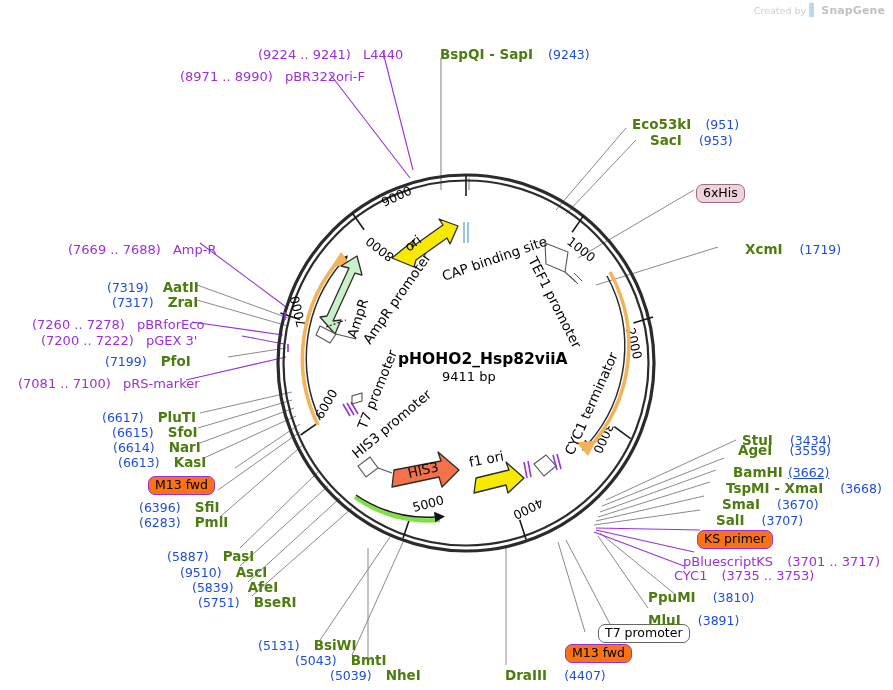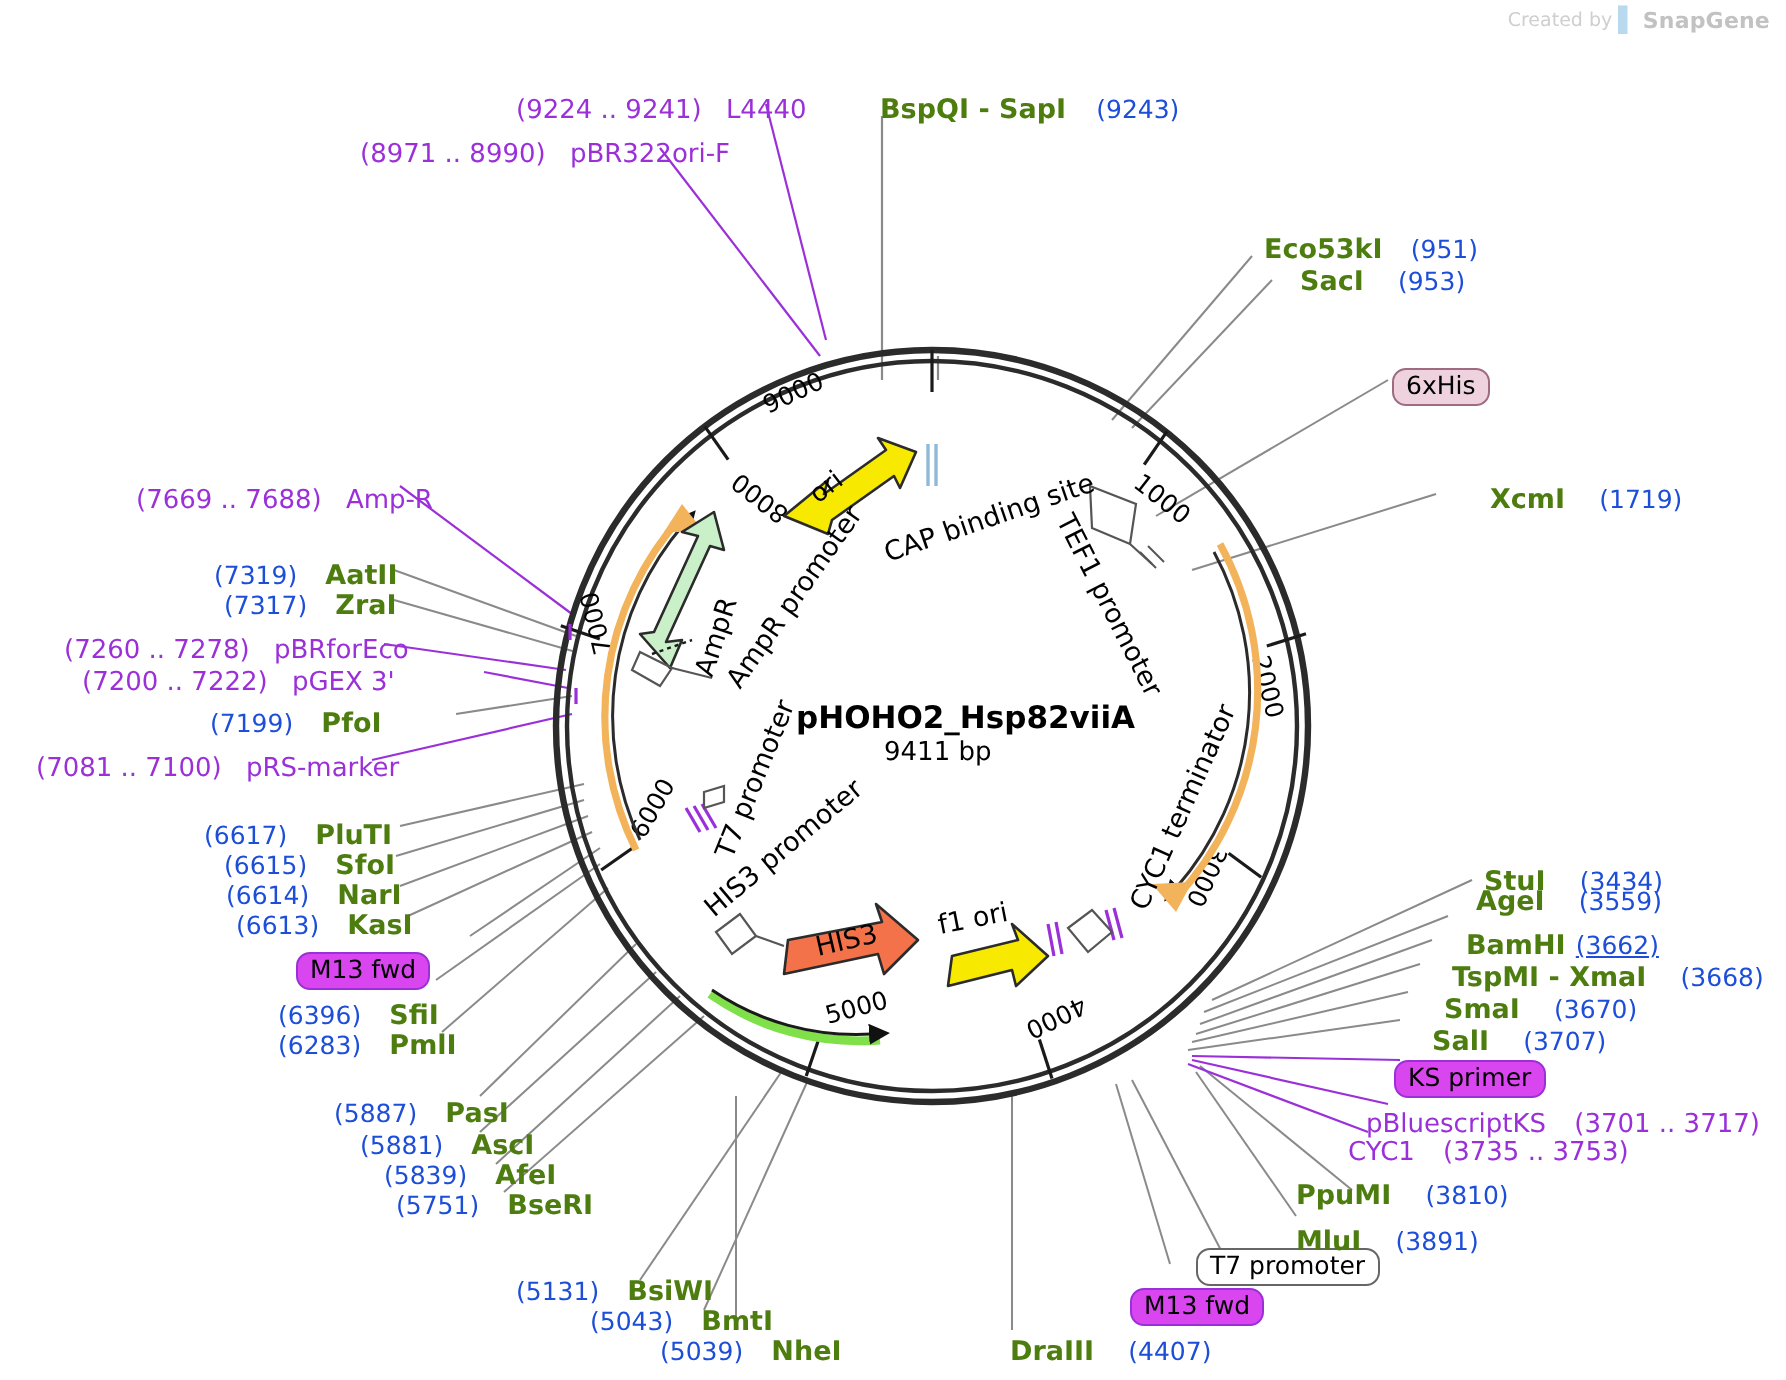--- a/index.html
+++ b/index.html
@@ -21,21 +21,21 @@
   
   .badge {
     display: inline-block;
     padding: 1px 6px 2px 6px;
     border-radius: 7px;
     font-size: 12.5px;
     line-height: 1.15;
     border: 1px solid #000;
     color: #000;
   }
-  .badge-purple { background: #d946ef; border-color: #9b30d9; }
+  .badge-purple { background: #f97316; border-color: #9b30d9; }
   .badge-pink   { background: #eed2dd; border-color: #a06b80; }
   .badge-plain  { background: #ffffff; border-color: #666; }
 
   .row { position: absolute; white-space: nowrap; }
   .row > span { vertical-align: baseline; }
 
   
   .arc-txt { font-family: "DejaVu Sans", "Liberation Sans", sans-serif; fill: #000; }
 
   .title-main {
@@ -351,21 +351,21 @@
   <div class="row" style="left:139px; top:512px;">
     <span class="enz-pos">(6283)</span>
     <span class="enz-name" style="margin-left:9px;">PmlI</span>
   </div>
 
   <div class="row" style="left:167px; top:546px;">
     <span class="enz-pos">(5887)</span>
     <span class="enz-name" style="margin-left:9px;">PasI</span>
   </div>
   <div class="row" style="left:180px; top:562px;">
-    <span class="enz-pos">(5881)</span>
+    <span class="enz-pos">(9510)</span>
     <span class="enz-name" style="margin-left:9px;">AscI</span>
   </div>
   <div class="row" style="left:192px; top:577px;">
     <span class="enz-pos">(5839)</span>
     <span class="enz-name" style="margin-left:9px;">AfeI</span>
   </div>
   <div class="row" style="left:198px; top:592px;">
     <span class="enz-pos">(5751)</span>
     <span class="enz-name" style="margin-left:9px;">BseRI</span>
   </div>

